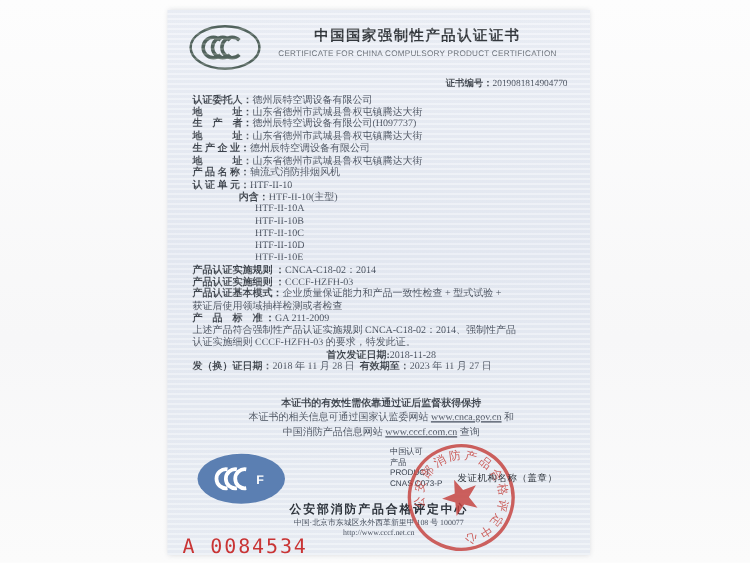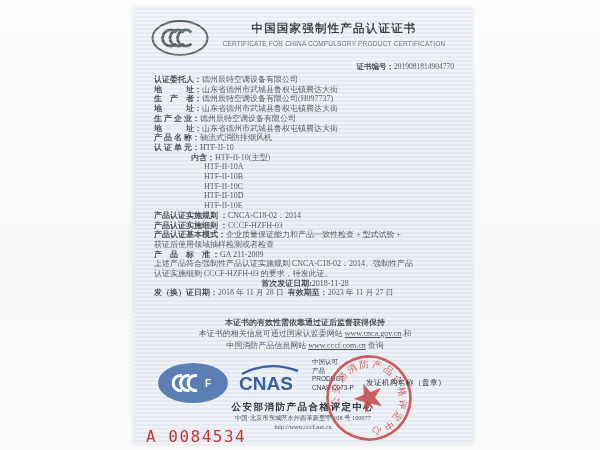--- a/index.html
+++ b/index.html
@@ -108,26 +108,20 @@
     <div class="footer">
       <span class="cccf-logo">
         <svg width="74" height="42" viewBox="0 0 74 42">
           <ellipse cx="37" cy="21" rx="35" ry="20" fill="#5b7fb2"></ellipse>
           <path d="M 26,13.5 A 7.6,7.6 0 1 0 26,28.5" fill="none" stroke="#ffffff" stroke-width="3"></path>
           <path d="M 33.5,13.5 A 7.6,7.6 0 1 0 33.5,28.5" fill="none" stroke="#ffffff" stroke-width="3"></path>
           <path d="M 41,13.5 A 7.6,7.6 0 1 0 41,28.5" fill="none" stroke="#ffffff" stroke-width="3"></path>
           <text x="49" y="25" font-family="Liberation Sans, sans-serif" font-size="10" font-weight="bold" fill="#ffffff">F</text>
         </svg>
       </span>
-      <span class="cnas-logo">
-        <svg width="66" height="36" viewBox="0 0 66 36">
-          <path d="M4,12 Q 30,-2 60,9" fill="none" stroke="#3a5ea8" stroke-width="2.4"></path>
-          <text x="1" y="28" font-family="Liberation Sans, sans-serif" font-size="19" font-weight="bold" fill="#3a5ea8">CNAS</text>
-        </svg>
-      </span>
       <div class="acc-block">
         <div>中国认可</div>
         <div>产品</div>
         <div>PRODUCT</div>
         <div>CNAS C073-P</div>
       </div>
       <div class="seal-caption">发证机构名称（盖章）</div>
     </div>
 
     <span class="seal">

